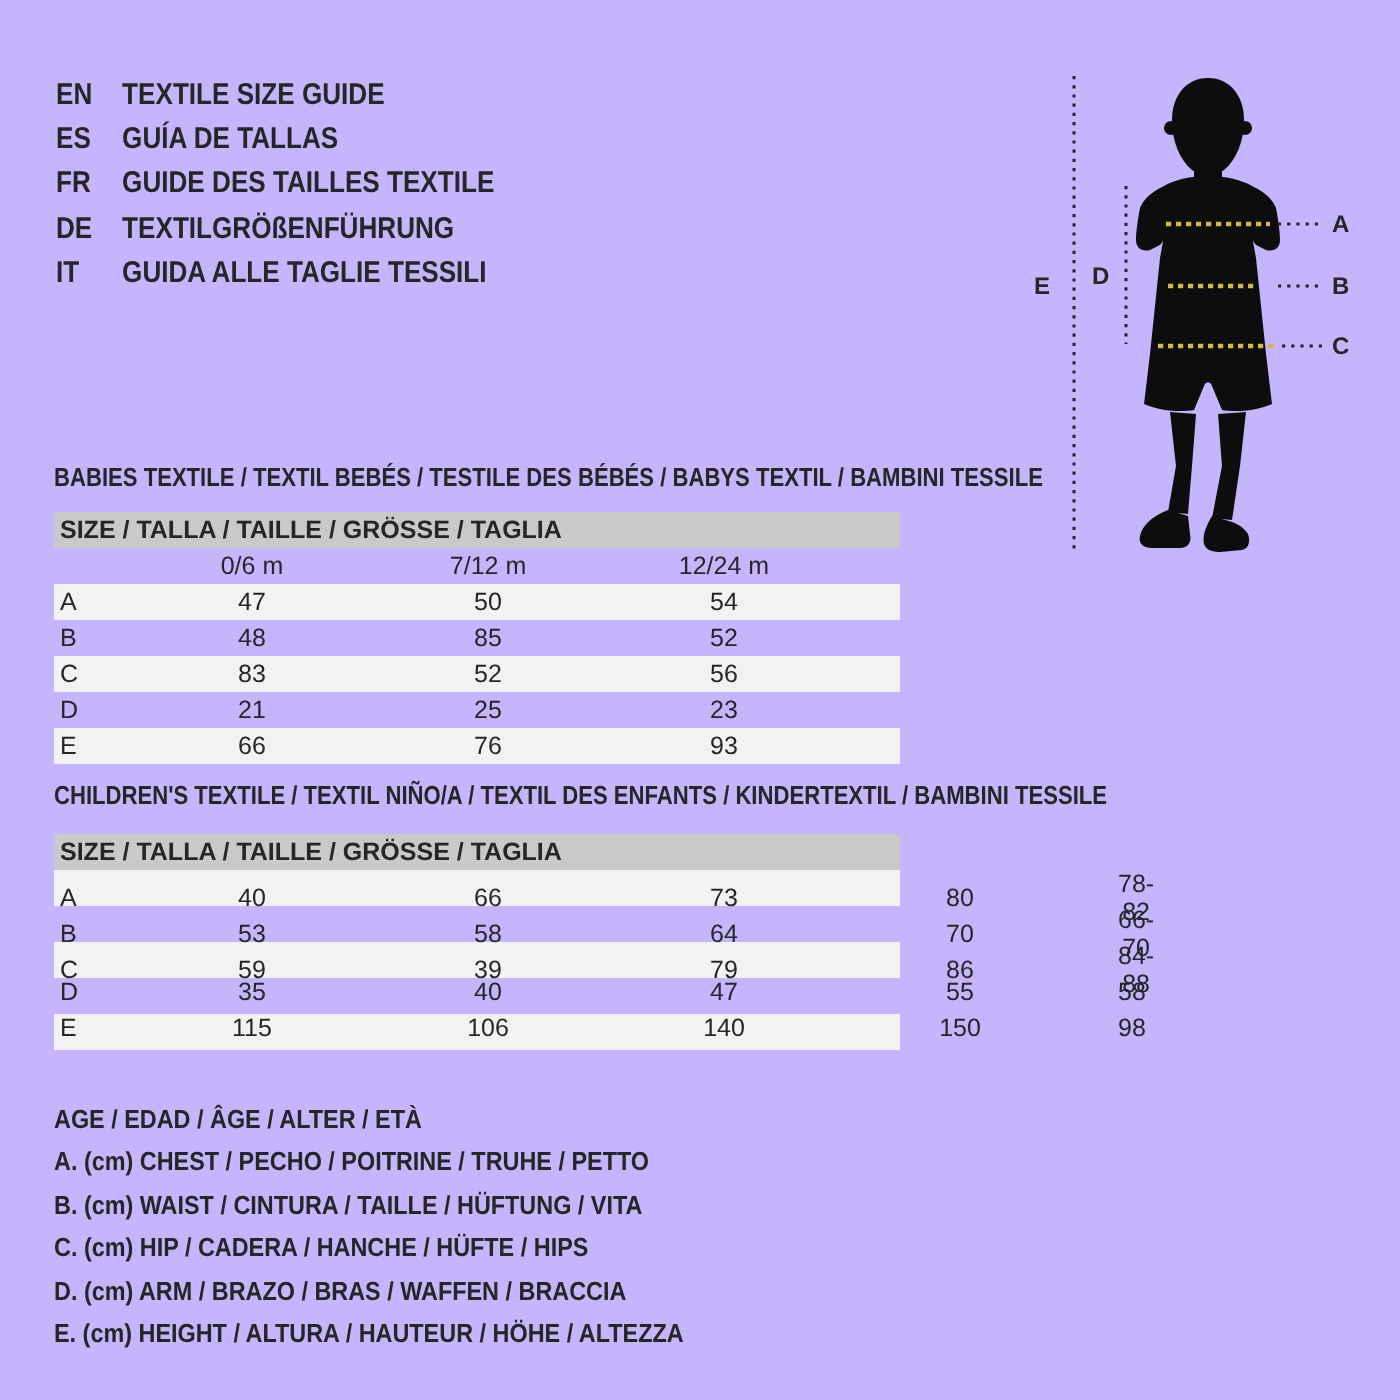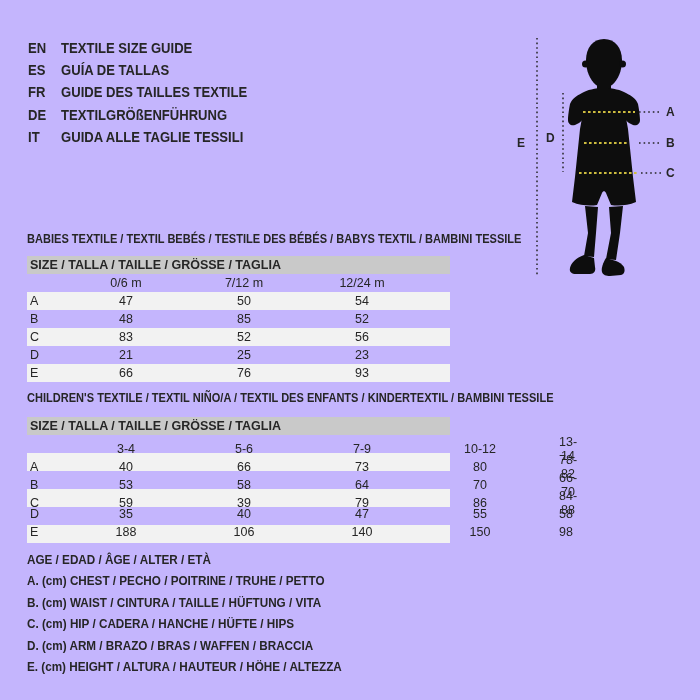--- a/index.html
+++ b/index.html
@@ -149,29 +149,20 @@
       <span class="tc">66</span>
       <span class="tc">76</span>
       <span class="tc">93</span>
       <span></span>
     </div>
   </div>
 
   <div class="section-title" style="top:390px;">CHILDREN'S TEXTILE / TEXTIL NIÑO/A / TEXTIL DES ENFANTS / KINDERTEXTIL / BAMBINI TESSILE</div>
   <div class="stable" style="top:417px;">
     <div class="size-bar">SIZE / TALLA / TAILLE / GRÖSSE / TAGLIA</div>
-    <div class="thead c-grid">
-      <span class="tl"></span>
-      <span class="tc">3-4</span>
-      <span class="tc">5-6</span>
-      <span class="tc">7-9</span>
-      <span class="tc">10-12</span>
-      <span class="tc">13-14</span>
-      <span></span>
-    </div>
     <div class="trow c-grid stripe">
       <span class="tl">A</span>
       <span class="tc">40</span>
       <span class="tc">66</span>
       <span class="tc">73</span>
       <span class="tc">80</span>
       <span class="tc">78-82</span>
       <span></span>
     </div>
     <div class="trow c-grid">
@@ -196,21 +187,21 @@
       <span class="tl">D</span>
       <span class="tc">35</span>
       <span class="tc">40</span>
       <span class="tc">47</span>
       <span class="tc">55</span>
       <span class="tc">58</span>
       <span></span>
     </div>
     <div class="trow c-grid stripe">
       <span class="tl">E</span>
-      <span class="tc">188</span>
+      <span class="tc">115</span>
       <span class="tc">106</span>
       <span class="tc">140</span>
       <span class="tc">150</span>
       <span class="tc">98</span>
       <span></span>
     </div>
   </div>
 
   <div class="legend">
     <div>AGE / EDAD / ÂGE / ALTER / ETÀ</div>

